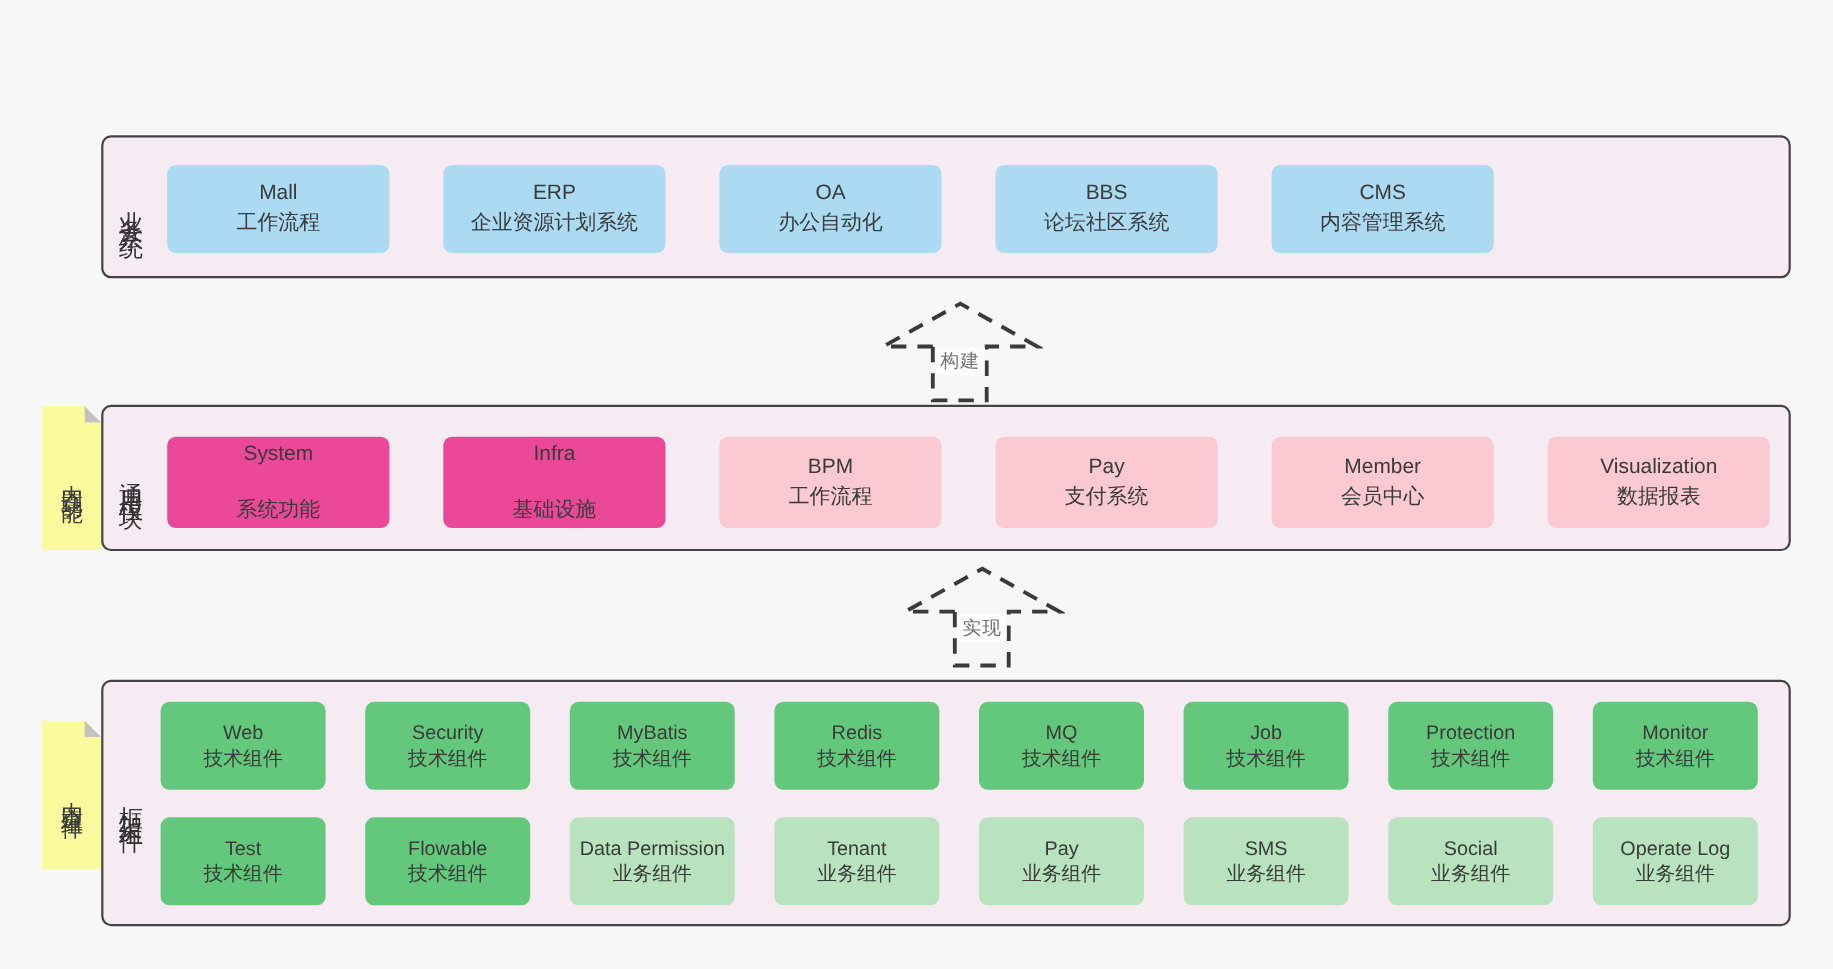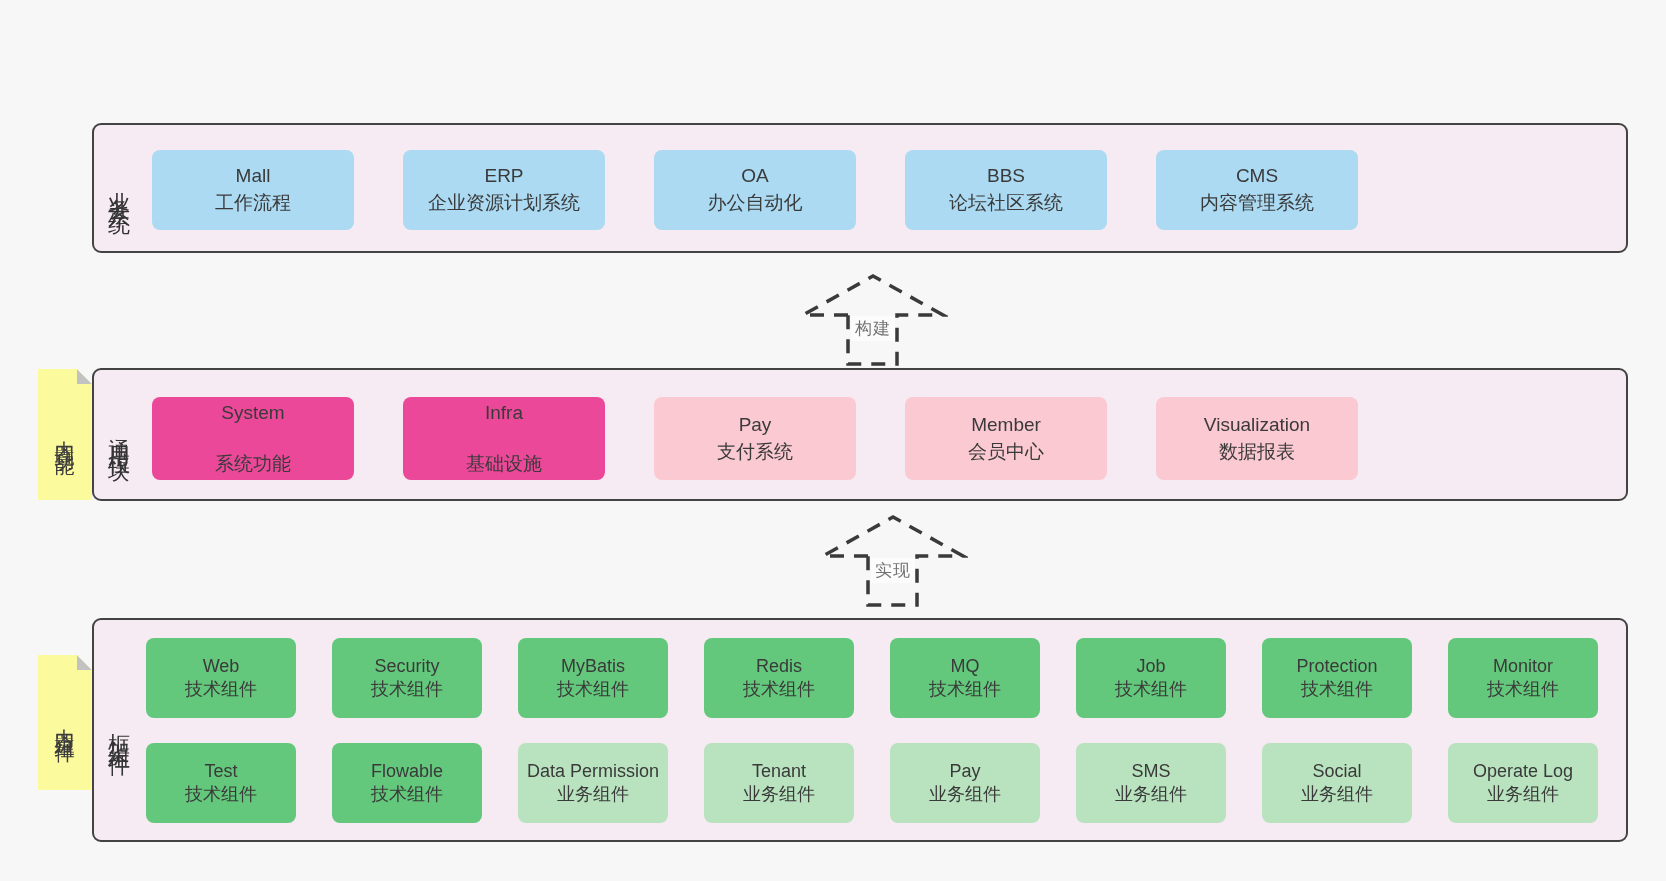--- a/index.html
+++ b/index.html
@@ -151,20 +151,24 @@
     <div class="boxes">
         <div class="box red">
           <div>System</div>
           <div>系统功能</div>
         </div>
         <div class="box red">
           <div>Infra</div>
           <div>基础设施</div>
         </div>
         <div class="box pink">
+          <div>BPM</div>
+          <div>工作流程</div>
+        </div>
+        <div class="box pink">
           <div>Pay</div>
           <div>支付系统</div>
         </div>
         <div class="box pink">
           <div>Member</div>
           <div>会员中心</div>
         </div>
         <div class="box pink">
           <div>Visualization</div>
           <div>数据报表</div>

